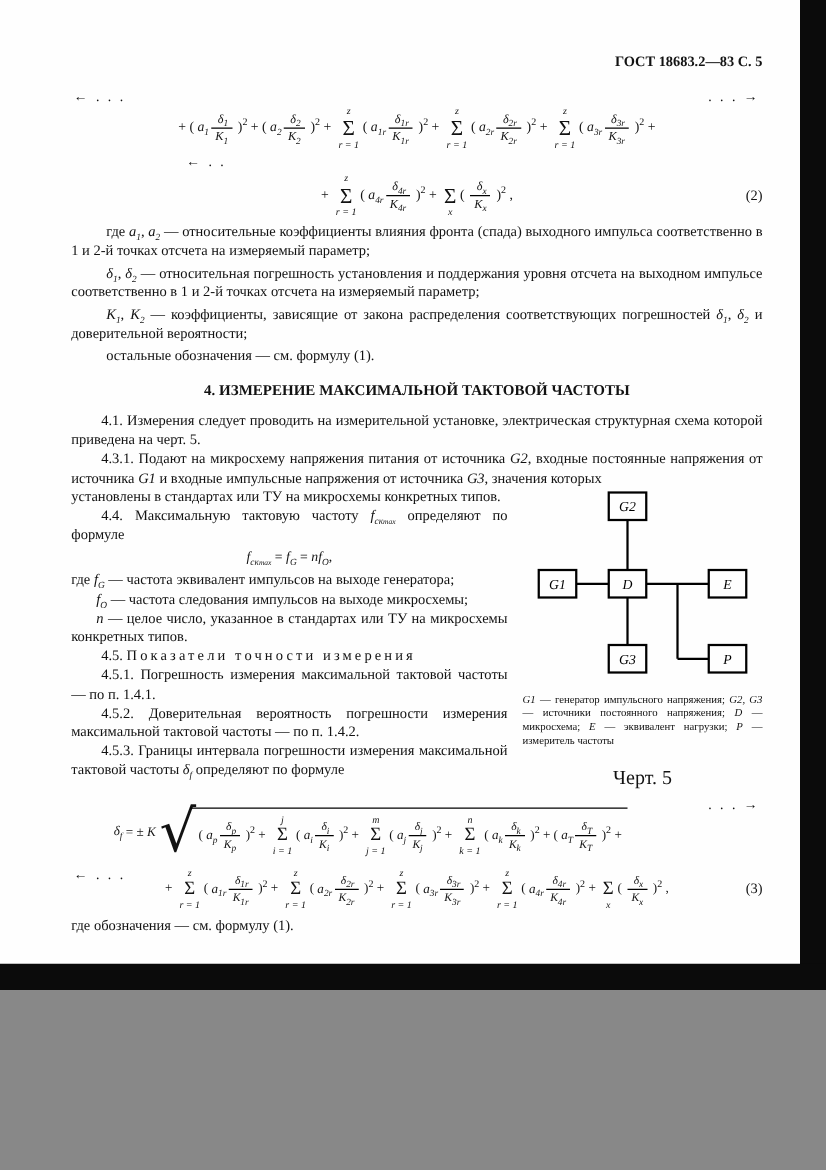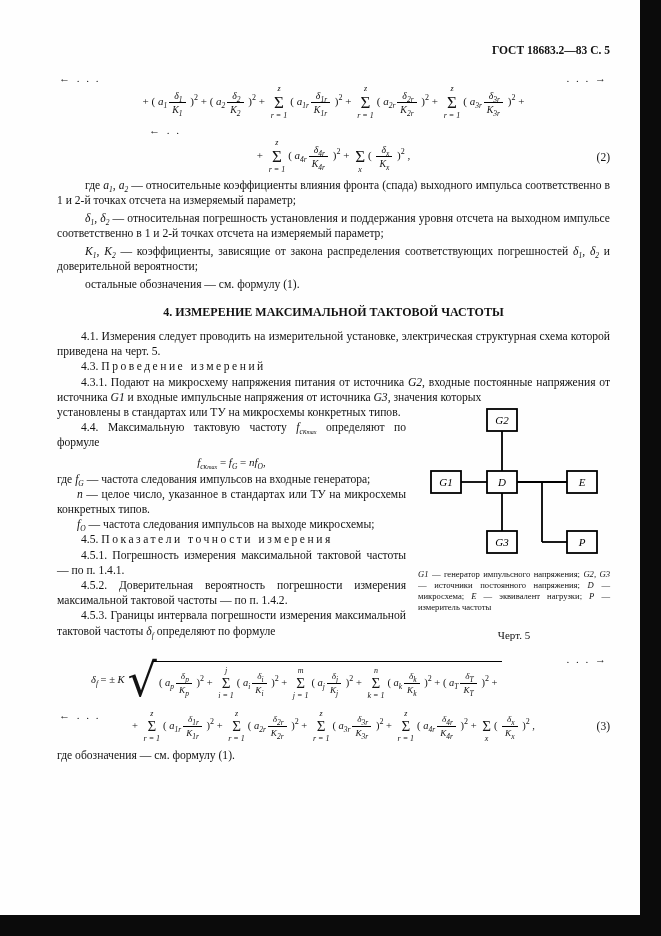--- a/index.html
+++ b/index.html
@@ -1,16 +1,16 @@
 <!DOCTYPE html>
 <html><head>
 <meta charset="utf-8">
 <style>
   html,body{margin:0;padding:0;background:#888;}
-  .page{position:relative;width:661px;height:936px;background:#fefefe;overflow:hidden;
+  .page{position:relative;width:661px;height:792px;background:#fefefe;overflow:hidden;
         font-family:"Liberation Serif","DejaVu Serif",serif;color:#121212;}
   .scan-right{position:absolute;top:0;right:0;width:21px;height:100%;background:#0b0b0b;}
   .scan-bottom{position:absolute;left:0;bottom:0;width:100%;height:21px;background:#0b0b0b;}
   .content{position:absolute;left:57px;top:44px;width:553px;}
   .header{text-align:right;font-weight:bold;font-size:11.5px;}
 
   
   .fblock{margin-top:16px;}
   .crow{display:flex;justify-content:space-between;font-size:11px;padding:0 2px;}
   .cont{font-size:11px;letter-spacing:2px;white-space:pre;}
@@ -43,21 +43,21 @@
   .lsp{letter-spacing:2.5px;}
   .def{margin:0;font-size:11.6px;line-height:15.2px;text-align:justify;}
   .ind{text-indent:20px;}
   .fck{margin:5px 0 4px;text-align:center;}
 
   
   .figfloat{float:right;width:192px;margin:2px 0 4px 12px;}
   .figsvg{display:block;margin:0 auto;}
   .figsvg text{font-family:"Liberation Serif","DejaVu Serif",serif;}
   .figcap{font-size:8.6px;line-height:11px;text-align:justify;margin:12px 0 16px;}
-  .figlabel{font-size:11px;text-align:center;margin:9px 0 0;}
+  .figlabel{font-size:16px;text-align:center;margin:9px 0 0;}
 
   
   .f3{clear:both;margin-top:14px;}
   .f3 .fline{font-size:10.5px;}
   .f3 .fn,.f3 .fd{font-size:9.2px;}
   .f3 .sig{font-size:15px;}
   .f3row1{position:relative;padding:8px 0 0 34px;}
   .f3row1 .cont{position:absolute;right:2px;top:0;}
   .f3row2{position:relative;text-align:center;margin-top:8px;}
   .f3row2 .cont{position:absolute;left:2px;top:0;}
@@ -109,21 +109,20 @@
     </div>
 
     <p class="hang"><span>где </span><span class="mv"><i>a</i><sub>1</sub></span><span>, </span><span class="mv"><i>a</i><sub>2</sub></span><span> — относительные коэффициенты влияния фронта (спада) выходного импульса соответственно в 1 и 2-й точках отсчета на измеряемый параметр;</span></p>
     <p class="hang"><span class="mv"><i>δ</i><sub>1</sub></span><span>, </span><span class="mv"><i>δ</i><sub>2</sub></span><span> — относительная погрешность установления и поддержания уровня отсчета на выходном импульсе соответственно в 1 и 2-й точках отсчета на измеряемый параметр;</span></p>
     <p class="hang"><span class="mv"><i>K</i><sub>1</sub></span><span>, </span><span class="mv"><i>K</i><sub>2</sub></span><span> — коэффициенты, зависящие от закона распределения соответствующих погрешностей </span><span class="mv"><i>δ</i><sub>1</sub></span><span>, </span><span class="mv"><i>δ</i><sub>2</sub></span><span> и доверительной вероятности;</span></p>
     <p class="hang">остальные обозначения — см. формулу (1).</p>
 
     <h2 class="stitle">4. ИЗМЕРЕНИЕ МАКСИМАЛЬНОЙ ТАКТОВОЙ ЧАСТОТЫ</h2>
 
     <p class="p">4.1. Измерения следует проводить на измерительной установке, электрическая структурная схема которой приведена на черт. 5.</p>
-    <p class="p"><span>4.3.</span> <span class="lsp">Проведение измерений</span></p>
     <p class="p"><span>4.3.1. Подают на микросхему напряжения питания от источника </span><i>G2</i><span>, входные постоянные напряжения от источника </span><i>G1</i><span> и входные импульсные напряжения от источника </span><i>G3</i><span>, значения которых</span></p>
 
     <div class="figfloat">
       <svg class="figsvg" width="178" height="150" viewBox="0 0 178 150">
         <g stroke="#000" stroke-width="1.8" fill="none">
           <line x1="77" y1="24" x2="77" y2="64"></line>
           <line x1="36" y1="75" x2="62" y2="75"></line>
           <line x1="92" y1="75" x2="142" y2="75"></line>
           <line x1="117" y1="75" x2="117" y2="135"></line>
           <line x1="117" y1="135" x2="142" y2="135"></line>
@@ -146,23 +145,23 @@
       </svg>
       <p class="figcap"><i>G1</i><span> — генератор импульсного напряжения; </span><i>G2, G3</i><span> — источники постоянного напряжения; </span><i>D</i><span> — микросхема; </span><i>E</i><span> — эквивалент нагрузки; </span><i>P</i><span> — измеритель частоты</span></p>
       <p class="figlabel">Черт. 5</p>
     </div>
 
     <p class="p noind">установлены в стандартах или ТУ на микросхемы конкретных типов.</p>
     <p class="p"><span>4.4. Максимальную тактовую частоту </span><span class="mv"><i>f</i><sub>ск</sub><sub class="ss2">max</sub></span><span> определяют по формуле</span></p>
 
     <div class="fline fck"><span class="mv"><i>f</i><sub>ск</sub><sub class="ss2">max</sub></span><span> = </span><span class="mv"><i>f</i><sub>G</sub></span><span> = </span><i>n</i><span class="mv"><i>f</i><sub>O</sub></span><span>,</span></div>
 
-    <p class="def"><span>где </span><span class="mv"><i>f</i><sub>G</sub></span><span> — частота следования импульсов на входные генератора;</span></p>
+    <p class="def"><span>где </span><span class="mv"><i>f</i><sub>G</sub></span><span> — частота эквивалент импульсов на выходе генератора;</span></p>
+    <p class="def ind"><span class="mv"><i>f</i><sub>O</sub></span><span> — частота следования импульсов на выходе микросхемы;</span></p>
     <p class="def ind"><i>n</i><span> — целое число, указанное в стандартах или ТУ на микросхемы конкретных типов.</span></p>
-    <p class="def ind"><span class="mv"><i>f</i><sub>O</sub></span><span> — частота следования импульсов на выходе микросхемы;</span></p>
 
     <p class="p"><span>4.5.</span> <span class="lsp">Показатели точности измерения</span></p>
     <p class="p">4.5.1. Погрешность измерения максимальной тактовой частоты — по п. 1.4.1.</p>
     <p class="p">4.5.2. Доверительная вероятность погрешности измерения максимальной тактовой частоты — по п. 1.4.2.</p>
     <p class="p"><span>4.5.3. Границы интервала погрешности измерения максимальной тактовой частоты </span><span class="mv"><i>δ</i><sub>f</sub></span><span> определяют по формуле</span></p>
 
     <div class="fblock f3">
       <div class="f3row1">
         <span class="cont">. . . →</span>
         <div class="fline"><span class="mv"><i>δ</i><sub>f</sub></span><span> = ± </span><i>K</i><span class="sqrt">

